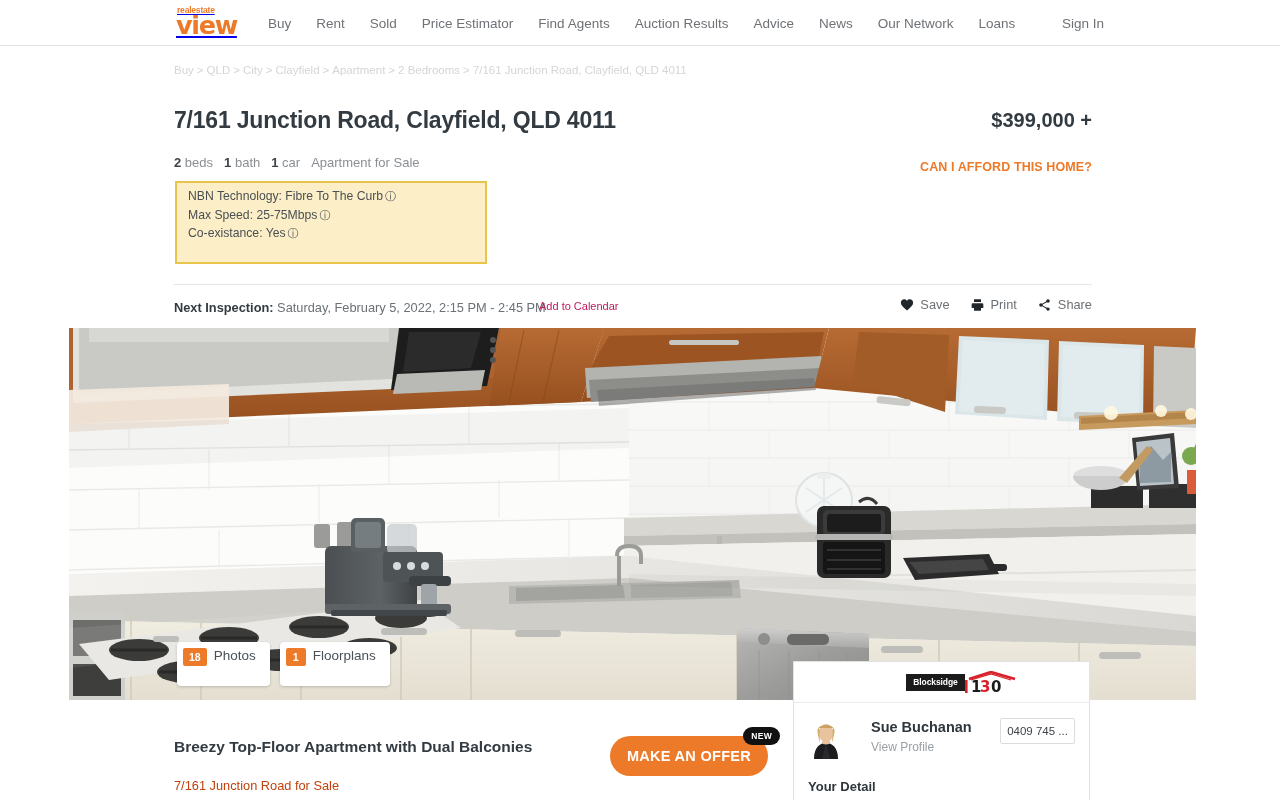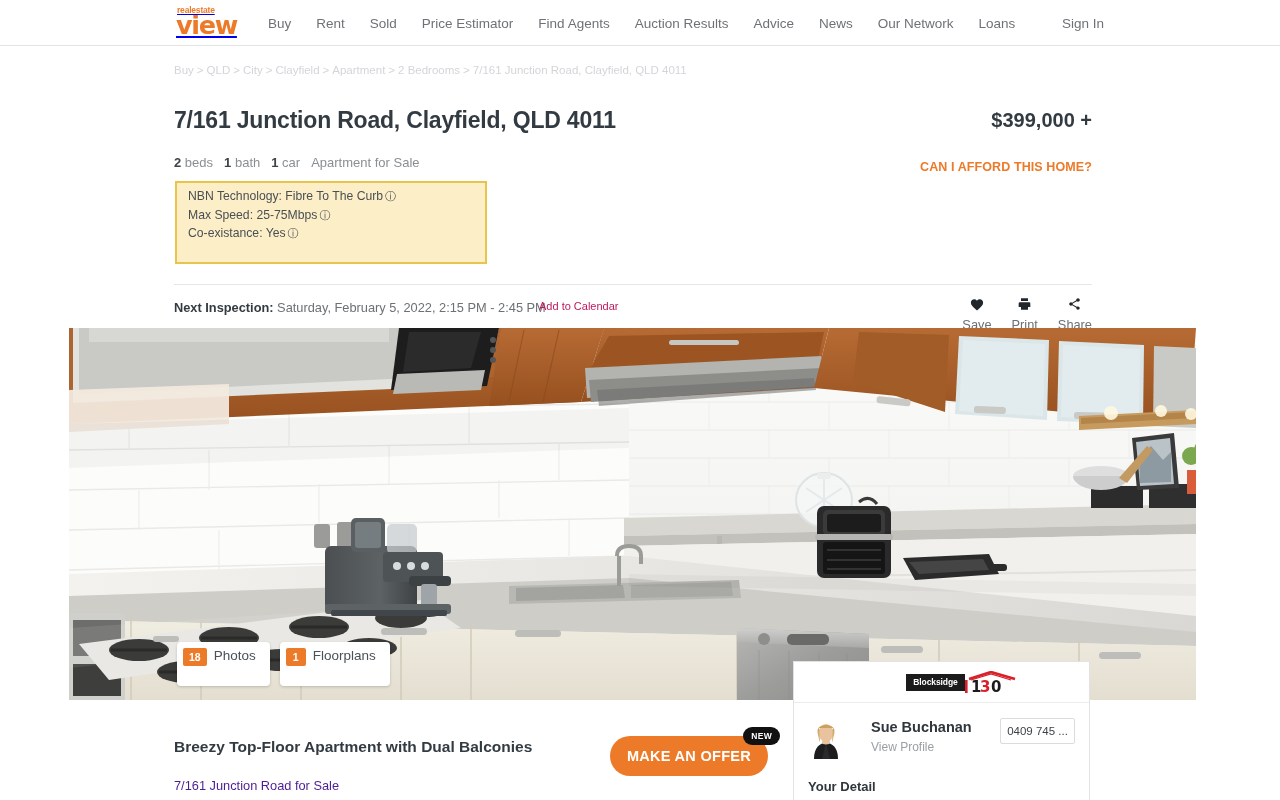--- a/index.html
+++ b/index.html
@@ -105,21 +105,21 @@
   .addcal {
     position: absolute; left: 365px; top: 15px;
     font-size: 11px; color: #be185d; text-decoration: none; white-space: nowrap;
   }
   .actions {
     position: absolute; right: 0; top: 12px;
     display: flex; gap: 20px; align-items: center;
   }
   .act {
     display: flex; align-items: center; gap: 6px;
-    font-size: 12.8px; color: #6c7175; text-decoration: none; flex-direction: column;
+    font-size: 12.8px; color: #6c7175; text-decoration: none;
   }
   .act svg { display: block; }
 
   
   .hero {
     position: absolute; left: 69px; top: 328px;
     width: 1127px; height: 372px;
     overflow: hidden; background: #e9e9e7;
   }
   .hero-svg { position:absolute; left:0; top:0; width:1127px; height:372px; display:block; }
@@ -140,21 +140,21 @@
   }
   .badge .lbl { font-size: 13.5px; color: #4a5159; }
 
   
   .prop-title {
     position: absolute; left: 174px; top: 738px;
     font-size: 15.5px; font-weight: bold; color: #333b42;
   }
   .prop-sub {
     position: absolute; left: 174px; top: 778px;
-    font-size: 12.8px; color: #4c1d95;
+    font-size: 12.8px; color: #c2410c;
   }
 
   .offer-wrap { position: absolute; left: 610px; top: 736px; }
   .offer-btn {
     width: 158px; height: 40px; border: none; border-radius: 20px;
     background: #ED7A28; color: #fff;
     font-size: 14.5px; font-weight: bold; letter-spacing: 0.3px;
     font-family: "Liberation Sans", sans-serif; cursor: pointer;
   }
   .new-badge {

